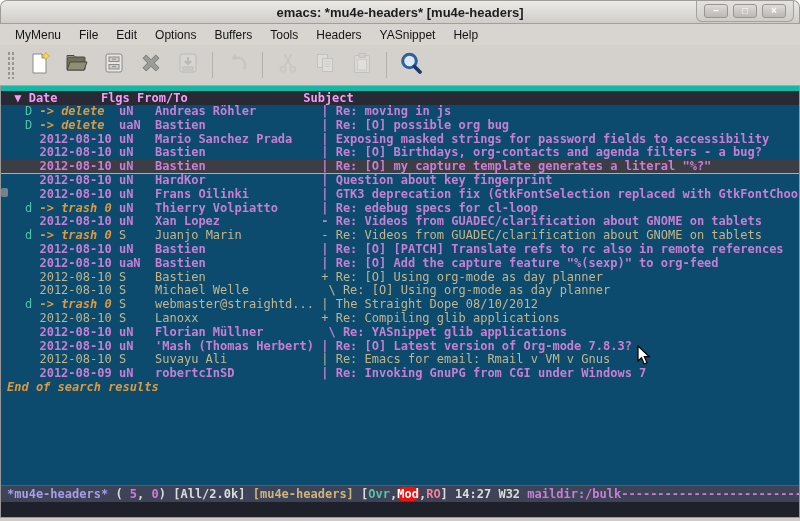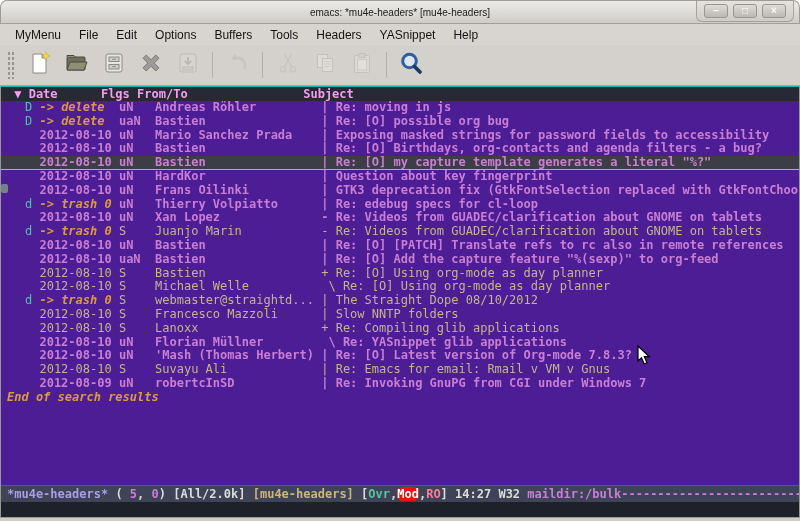--- a/index.html
+++ b/index.html
@@ -8,21 +8,21 @@
     position:relative; width:800px; height:521px; overflow:hidden;
     font-family:"Liberation Sans", sans-serif;
   }
   
   .titlebar {
     height:24px; background:linear-gradient(#ecebe8,#cfccc8);
     border:1px solid #9f9b96; border-bottom:1px solid #a29e99;
     border-radius:7px 7px 0 0;
     display:flex; align-items:center; justify-content:center; position:relative;
   }
-  .title { font-size:10px; font-weight:normal; color:#1c1c1c; }
+  .title { font-size:13px; font-weight:bold; color:#1c1c1c; }
   .win-controls {
     position:absolute; right:5px; top:0; height:21px;
     background:linear-gradient(#e4e2df,#cfccc8);
     border:1px solid #a5a19c; border-top:none; border-radius:0 0 6px 6px;
     display:flex; align-items:center; gap:5px; padding:0 7px;
   }
   .win-btn {
     width:24px; height:14px; border:1px solid #9a968f; border-radius:3px;
     background:linear-gradient(#dddbd7,#bcb9b4);
     color:#ffffff; font-size:10px; font-weight:bold; line-height:12px;
@@ -43,22 +43,22 @@
     width:8px; height:28px; margin:0 6px 0 2px;
     background-image:radial-gradient(#98948f 1px, rgba(0,0,0,0) 1.2px);
     background-size:4px 5px;
   }
   .tool-btn { width:37px; height:34px; display:flex; align-items:center; justify-content:center; }
   .tool-btn.disabled { opacity:.42; filter:grayscale(.6); }
   .tool-sep { width:1px; height:26px; background:#b3afa9; margin:0 6px; }
   
   .frame-body { border-left:1px solid #979797; border-right:1px solid #979797; }
   .editor {
-    position:relative; height:399px; background:#4c1d95; overflow:hidden;
-    border-top:1px solid #14b8a6;
+    position:relative; height:399px; background:#0c4a6e; overflow:hidden;
+    border-top:5px solid #14b8a6;
     font-family:"DejaVu Sans Mono", monospace; font-size:12px; line-height:13.8px;
   }
   .header-line {
     height:14px; line-height:14px; background:#272934; color:#f49df4;
     font-weight:bold; white-space:pre; padding-left:6px; overflow:hidden;
   }
   .rows { }
   .row { height:13.8px; line-height:13.8px; white-space:pre; padding-left:24px; overflow:hidden; }
   .row.unread { color:#c87fd3; font-weight:bold; }
   .row.read   { color:#c3b68d; font-weight:normal; }
@@ -207,21 +207,20 @@
           <div class="row unread"><span>  2012-08-10 </span><span>uN   </span><span>HardKor                </span><span>| Question about key fingerprint</span></div>
           <div class="row unread"><span>  2012-08-10 </span><span>uN   </span><span>Frans Oilinki          </span><span>| GTK3 deprecation fix (GtkFontSelection replaced with GtkFontChooser)</span></div>
           <div class="row unread"><span class="mark-char">d</span><span class="mark-label"> -&gt; trash 0 </span><span>uN   </span><span>Thierry Volpiatto      </span><span>| Re: edebug specs for cl-loop</span></div>
           <div class="row unread"><span>  2012-08-10 </span><span>uN   </span><span>Xan Lopez              </span><span>- Re: Videos from GUADEC/clarification about GNOME on tablets</span></div>
           <div class="row read"><span class="mark-char">d</span><span class="mark-label"> -&gt; trash 0 </span><span>S    </span><span>Juanjo Marin           </span><span>- Re: Videos from GUADEC/clarification about GNOME on tablets</span></div>
           <div class="row unread"><span>  2012-08-10 </span><span>uN   </span><span>Bastien                </span><span>| Re: [O] [PATCH] Translate refs to rc also in remote references</span></div>
           <div class="row unread"><span>  2012-08-10 </span><span>uaN  </span><span>Bastien                </span><span>| Re: [O] Add the capture feature "%(sexp)" to org-feed</span></div>
           <div class="row read"><span>  2012-08-10 </span><span>S    </span><span>Bastien                </span><span>+ Re: [O] Using org-mode as day planner</span></div>
           <div class="row read"><span>  2012-08-10 </span><span>S    </span><span>Michael Welle          </span><span> \ Re: [O] Using org-mode as day planner</span></div>
           <div class="row read"><span class="mark-char">d</span><span class="mark-label"> -&gt; trash 0 </span><span>S    </span><span>webmaster@straightd... </span><span>| The Straight Dope 08/10/2012</span></div>
-          <div class="row read"><span>  2012-08-10 </span><span>S    </span><span>Francesco Mazzoli      </span><span>| Slow NNTP folders</span></div>
           <div class="row read"><span>  2012-08-10 </span><span>S    </span><span>Lanoxx                 </span><span>+ Re: Compiling glib applications</span></div>
           <div class="row unread"><span>  2012-08-10 </span><span>uN   </span><span>Florian Müllner        </span><span> \ Re: YASnippet glib applications</span></div>
           <div class="row unread"><span>  2012-08-10 </span><span>uN   </span><span>'Mash (Thomas Herbert) </span><span>| Re: [O] Latest version of Org-mode 7.8.3?</span></div>
           <div class="row read"><span>  2012-08-10 </span><span>S    </span><span>Suvayu Ali             </span><span>| Re: Emacs for email: Rmail v VM v Gnus</span></div>
           <div class="row unread"><span>  2012-08-09 </span><span>uN   </span><span>robertcInSD            </span><span>| Re: Invoking GnuPG from CGI under Windows 7</span></div>
         </div>
       <div class="end-line">End of search results</div>
       <div class="scroll-thumb"></div>
     </div>
     <div class="modeline"><span class="ml-buffer-name">*mu4e-headers*</span><span class="ml-plain"> ( </span><span class="ml-number">5</span><span class="ml-plain">, </span><span class="ml-number">0</span><span class="ml-plain">) </span><span class="ml-plain">[All/2.0k] </span><span class="ml-mode-name">[mu4e-headers]</span><span class="ml-plain"> [</span><span class="ml-ovr">Ovr</span><span class="ml-plain">,</span><span class="ml-mod">Mod</span><span class="ml-plain">,</span><span class="ml-ro">RO</span><span class="ml-plain">] </span><span class="ml-plain">14:27 W32 </span><span class="ml-maildir">maildir:/bulk</span><span class="ml-dashes">----------------------------------------</span></div>

